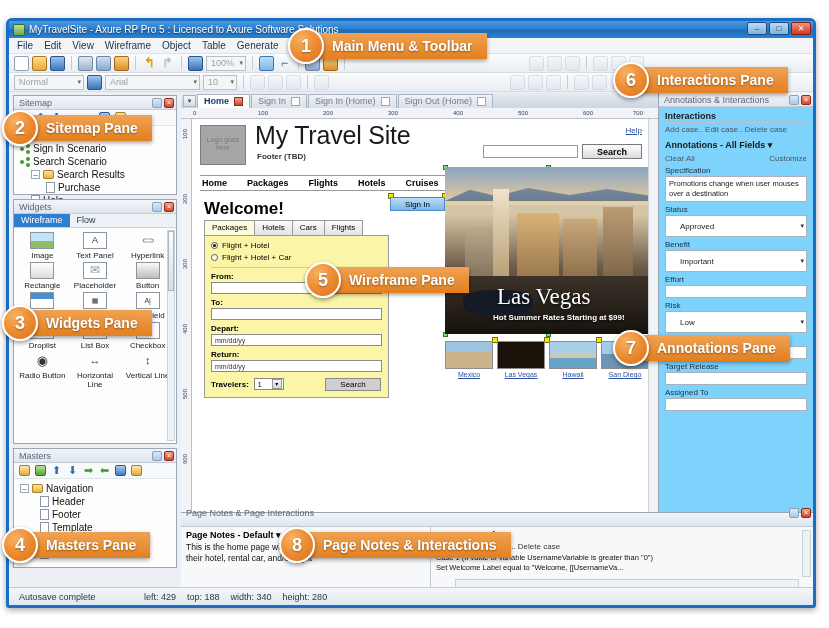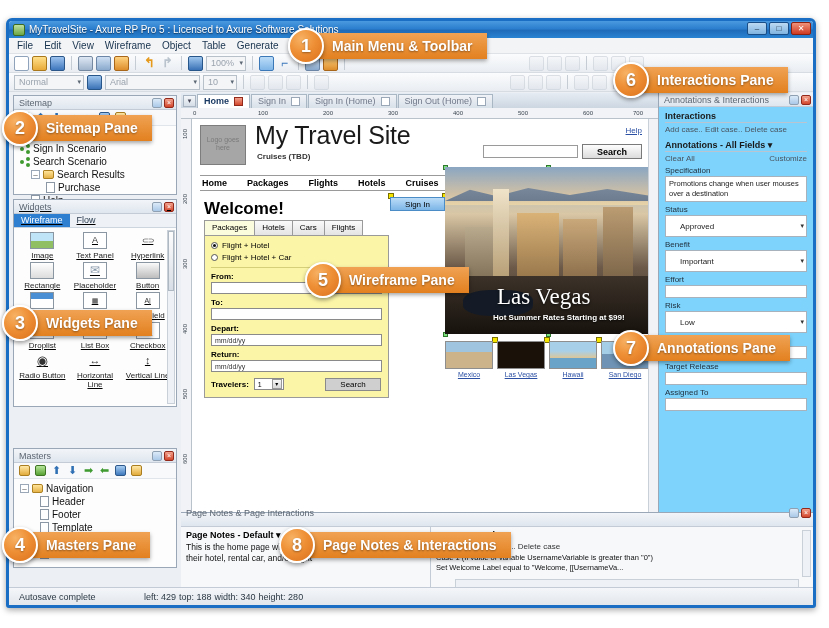--- a/index.html
+++ b/index.html
@@ -267,21 +267,21 @@
   .bp-links { font-size:8px; color:#333; margin-bottom:2px; }
   .bp-links .lnk { color:#2a4fa3; text-decoration:underline; font-weight:bold; }
   .bp-case { font-size:7.5px; color:#111; line-height:10px; }
   .bp-sb { position:absolute; right:2px; top:3px; bottom:12px; width:9px; background:#eef1f5; border:1px solid #c9d0d8;}
   .bp-sbh { position:absolute; left:24px; right:14px; bottom:1px; height:9px; background:#eef1f5; border:1px solid #c9d0d8;}
 
   
   #statusbar { position:absolute; left:0; right:0; bottom:0; height:18px; background:linear-gradient(#f4f6f9,#e2e7ed);
                border-top:1px solid #c3ccd6; display:flex; align-items:center; font-size:9px; color:#2b3844; }
   #statusbar .s1 { margin-left:10px; width:125px; }
-  #statusbar .s2 { display:flex; gap:3px;text-align:center; }
+  #statusbar .s2 { display:flex; gap:11px;text-align:center; }
 
   
   .callout { position:absolute; display:flex; align-items:center; }
   .cbadge {
     width:36px; height:36px; border-radius:50%;
     background: radial-gradient(circle at 35% 28%, #f5a košice 0%, #ef8d32 40%, #db6f15 100%);
     background: radial-gradient(circle at 35% 28%, #f7b264 0%, #ee8f35 45%, #db701a 100%);
     border:2px solid #fff;
     box-shadow:0 2px 4px rgba(0,0,0,.4);
     color:#fff; font-size:18px; font-weight:bold;
@@ -431,21 +431,21 @@
           <span class="pg"></span>
           <span>Purchase</span>
         </div>
         <div class="row" style="padding-left:11px">
           <span class="pg"></span>
           <span>Help</span>
         </div>
       </div>
     </div>
 
-    <div class="pane" style="left:4px; top:106px; width:164px; height:208px;text-decoration:underline;">
+    <div class="pane" style="left:4px; top:106px; width:164px; height:245px;">
       <div class="pane-head">
         <span class="ttl">Widgets</span>
         <span class="pane-btn"></span>
         <span class="pane-btn x">×</span>
       </div>
       <div class="wtabs">
         <div class="wtab active">Wireframe</div>
         <div class="wtab">Flow</div>
       </div>
       <div class="wgrid">
@@ -604,21 +604,21 @@
         <div class="lb" style="top:280px">500</div>
         <div class="lb" style="top:345px">600</div>
       </div>
 
       <div id="canvas-wrap">
         <div id="canvas">
 
           <div id="wf-header">
             <div id="logo-box">Logo goes here</div>
             <div id="site-title">My Travel Site</div>
-            <div id="tagline">Cruises (TBD)</div>
+            <div id="tagline">Footer (TBD)</div>
             <div id="help-link">Help</div>
             <div id="search-box"></div>
             <div id="search-btn">Search</div>
           </div>
 
           <div id="navbar">
             <span>Home</span>
             <span>Packages</span>
             <span>Flights</span>
             <span>Hotels</span>

